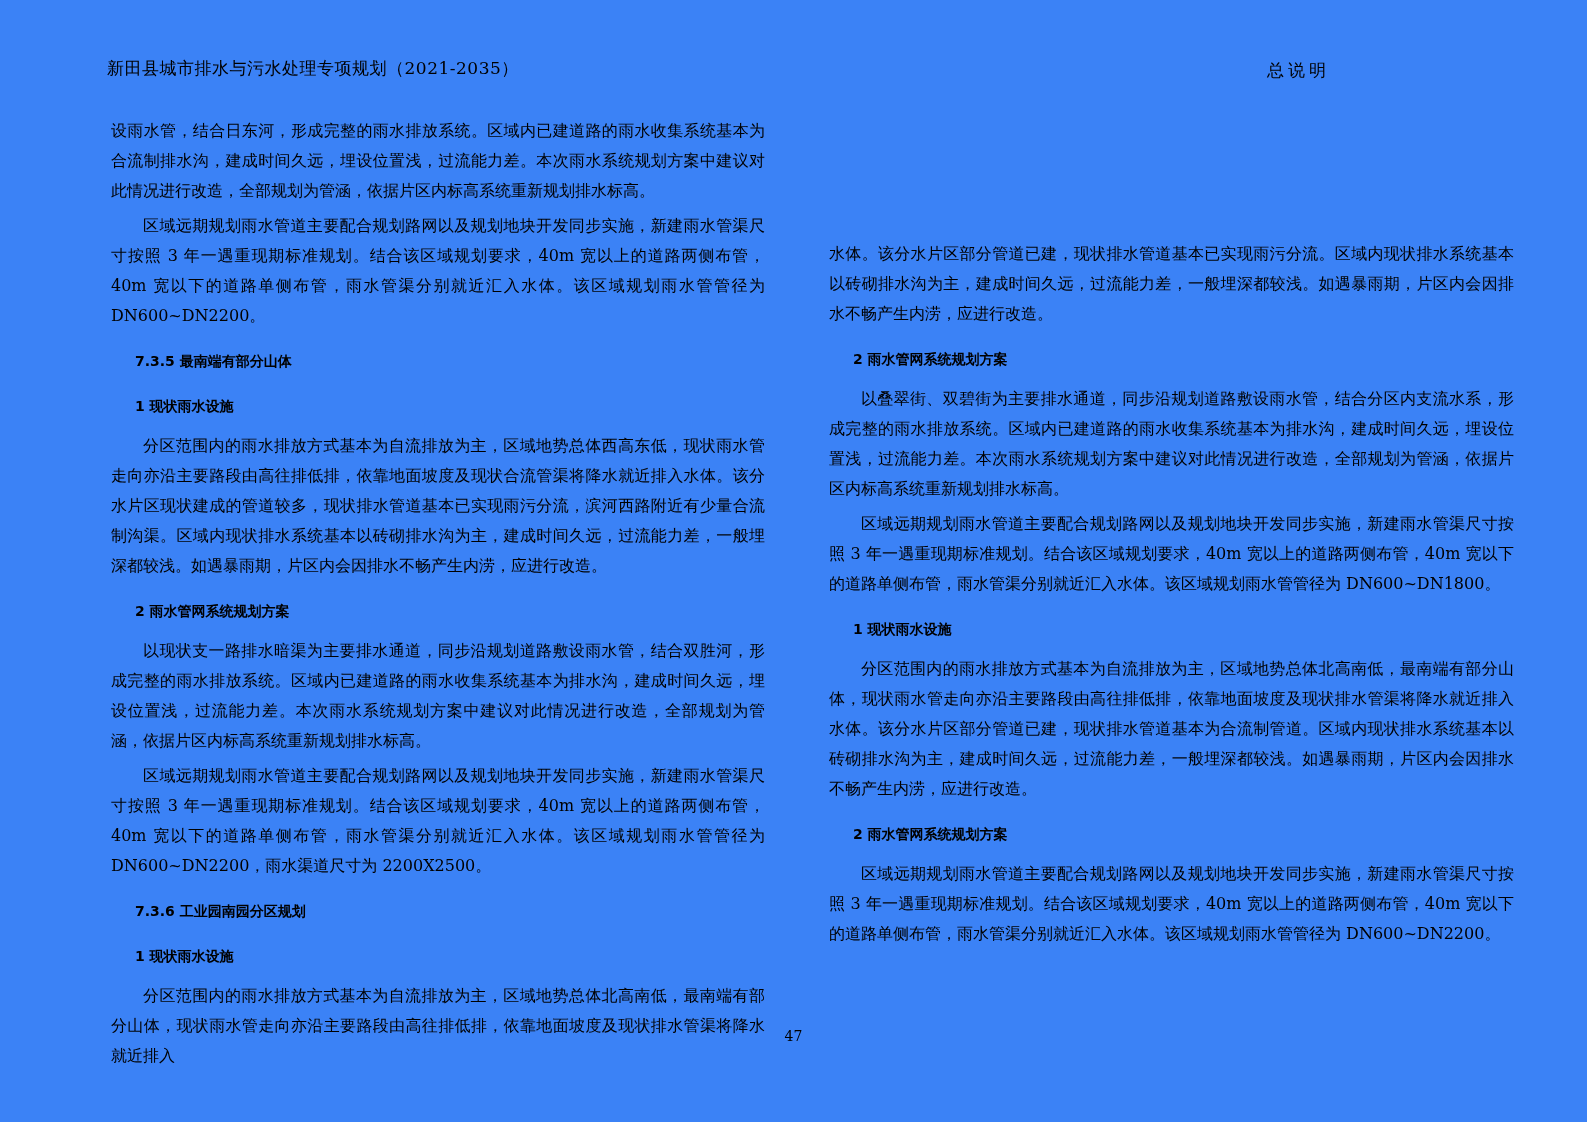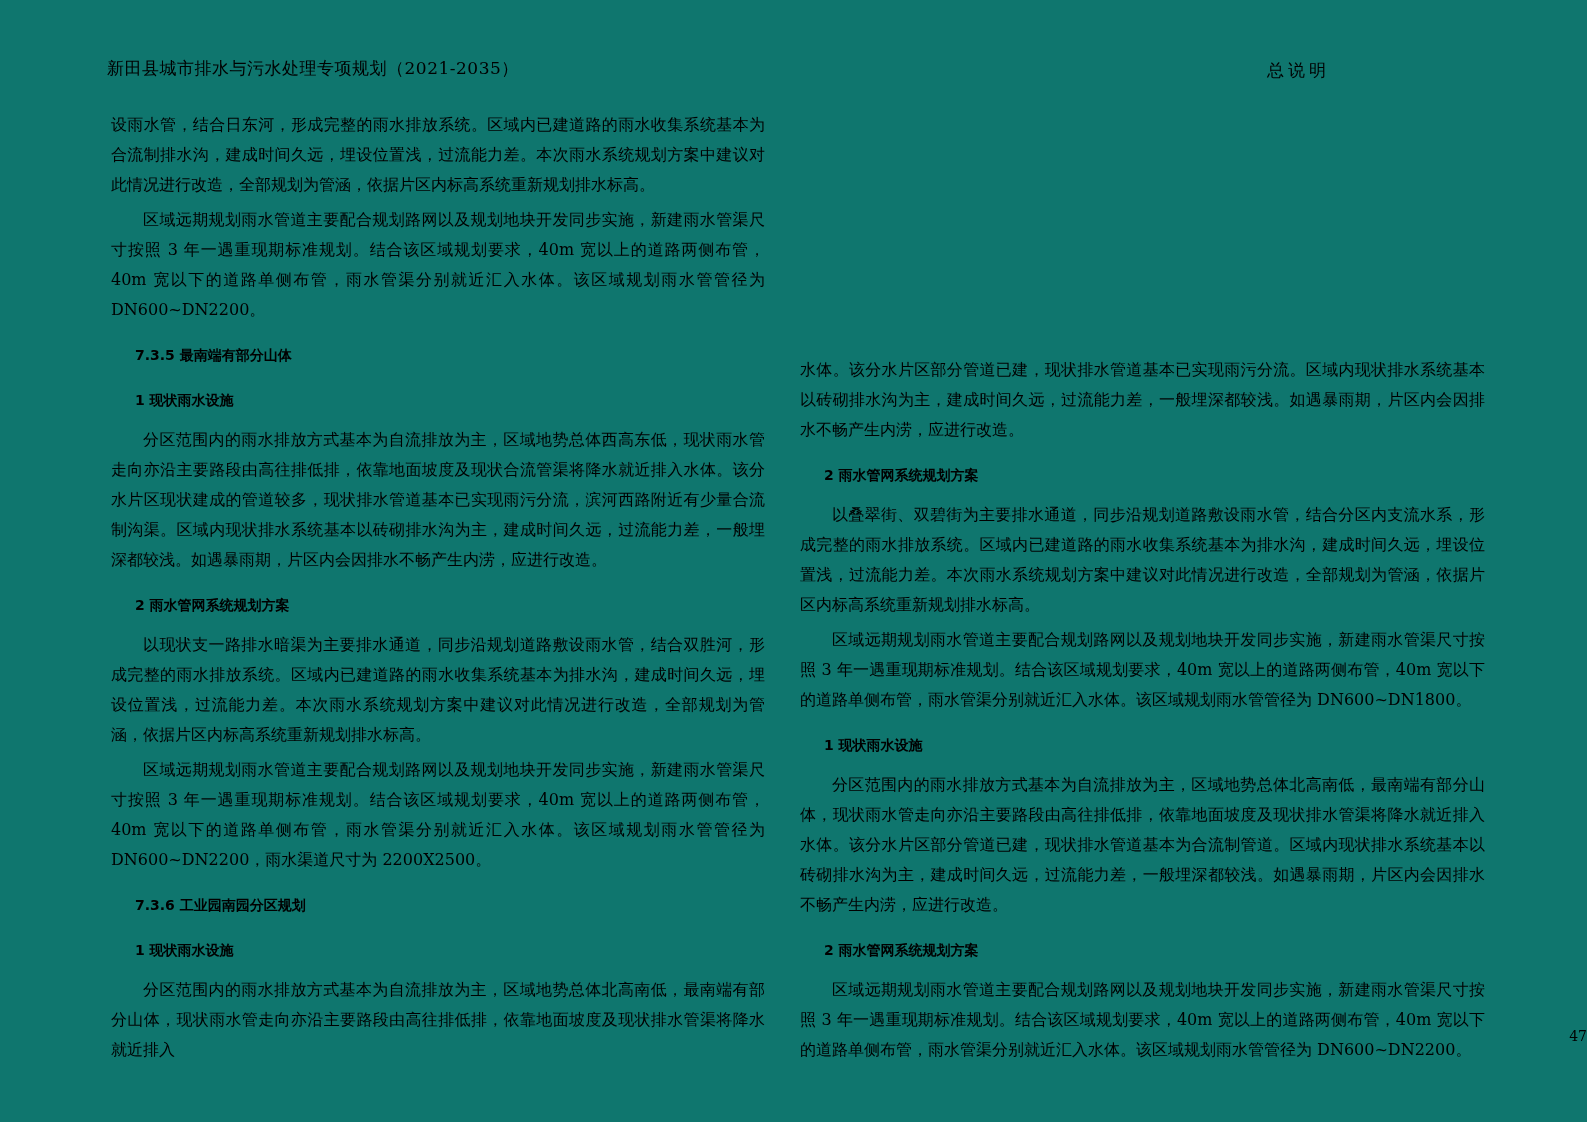--- a/index.html
+++ b/index.html
@@ -1,57 +1,57 @@
 <!DOCTYPE html>
 <html><head>
 <meta charset="utf-8">
 <style>
   html,body{margin:0;padding:0;background:#888;}
   .page{
     position:relative;
     width:1587px;height:1122px;
-    background:#0f766e;
+    background:#3b82f6;
     margin:0 auto;
     overflow:hidden;
     font-family:"DejaVu Serif","Liberation Serif",serif;
     color:#000;
   }
   .header-title{
     position:absolute;left:107px;top:57px;
     font-size:17px;letter-spacing:0.5px;
     white-space:nowrap;
   }
   .header-section{
     position:absolute;top:59px;right:257px;
     font-size:17px;letter-spacing:4px;
     white-space:nowrap;
     margin-left:39px;
   }
   .columns{
-    position:absolute;left:111px;top:110px;
-    display:flex;gap:35px;
-    align-items:flex-end;
+    position:absolute;left:111px;top:116px;
+    display:flex;gap:16px;
+    align-items:center;
   }
   .col{font-size:16px;line-height:30px;text-align:justify;}
   .col-left{width:654px;}
-  .col-right{width:685px;}
+  .col-right{width:685px;margin-left:48px;}
   .para{margin:5px 0 0 0;text-indent:2em;}
   .para.no-indent{text-indent:0;}
   .col > .para:first-child{margin-top:0;}
   .heading{
     font-family:"DejaVu Sans","Liberation Sans",sans-serif;
     font-weight:bold;
     font-size:14px;line-height:30px;
     margin:15px 0 10px 0;
     padding-left:24px;
     text-align:left;
   }
   .page-number{
     position:absolute;top:1028px;left:0;width:100%;
-    text-align:right;font-size:14px;
+    text-align:center;font-size:14px;
   }
 </style>
 </head>
 <body>
 
 <div class="page">
 
   <div class="header-title">新田县城市排水与污水处理专项规划（2021-2035）</div>
   <div class="header-section">总说明</div>
 

